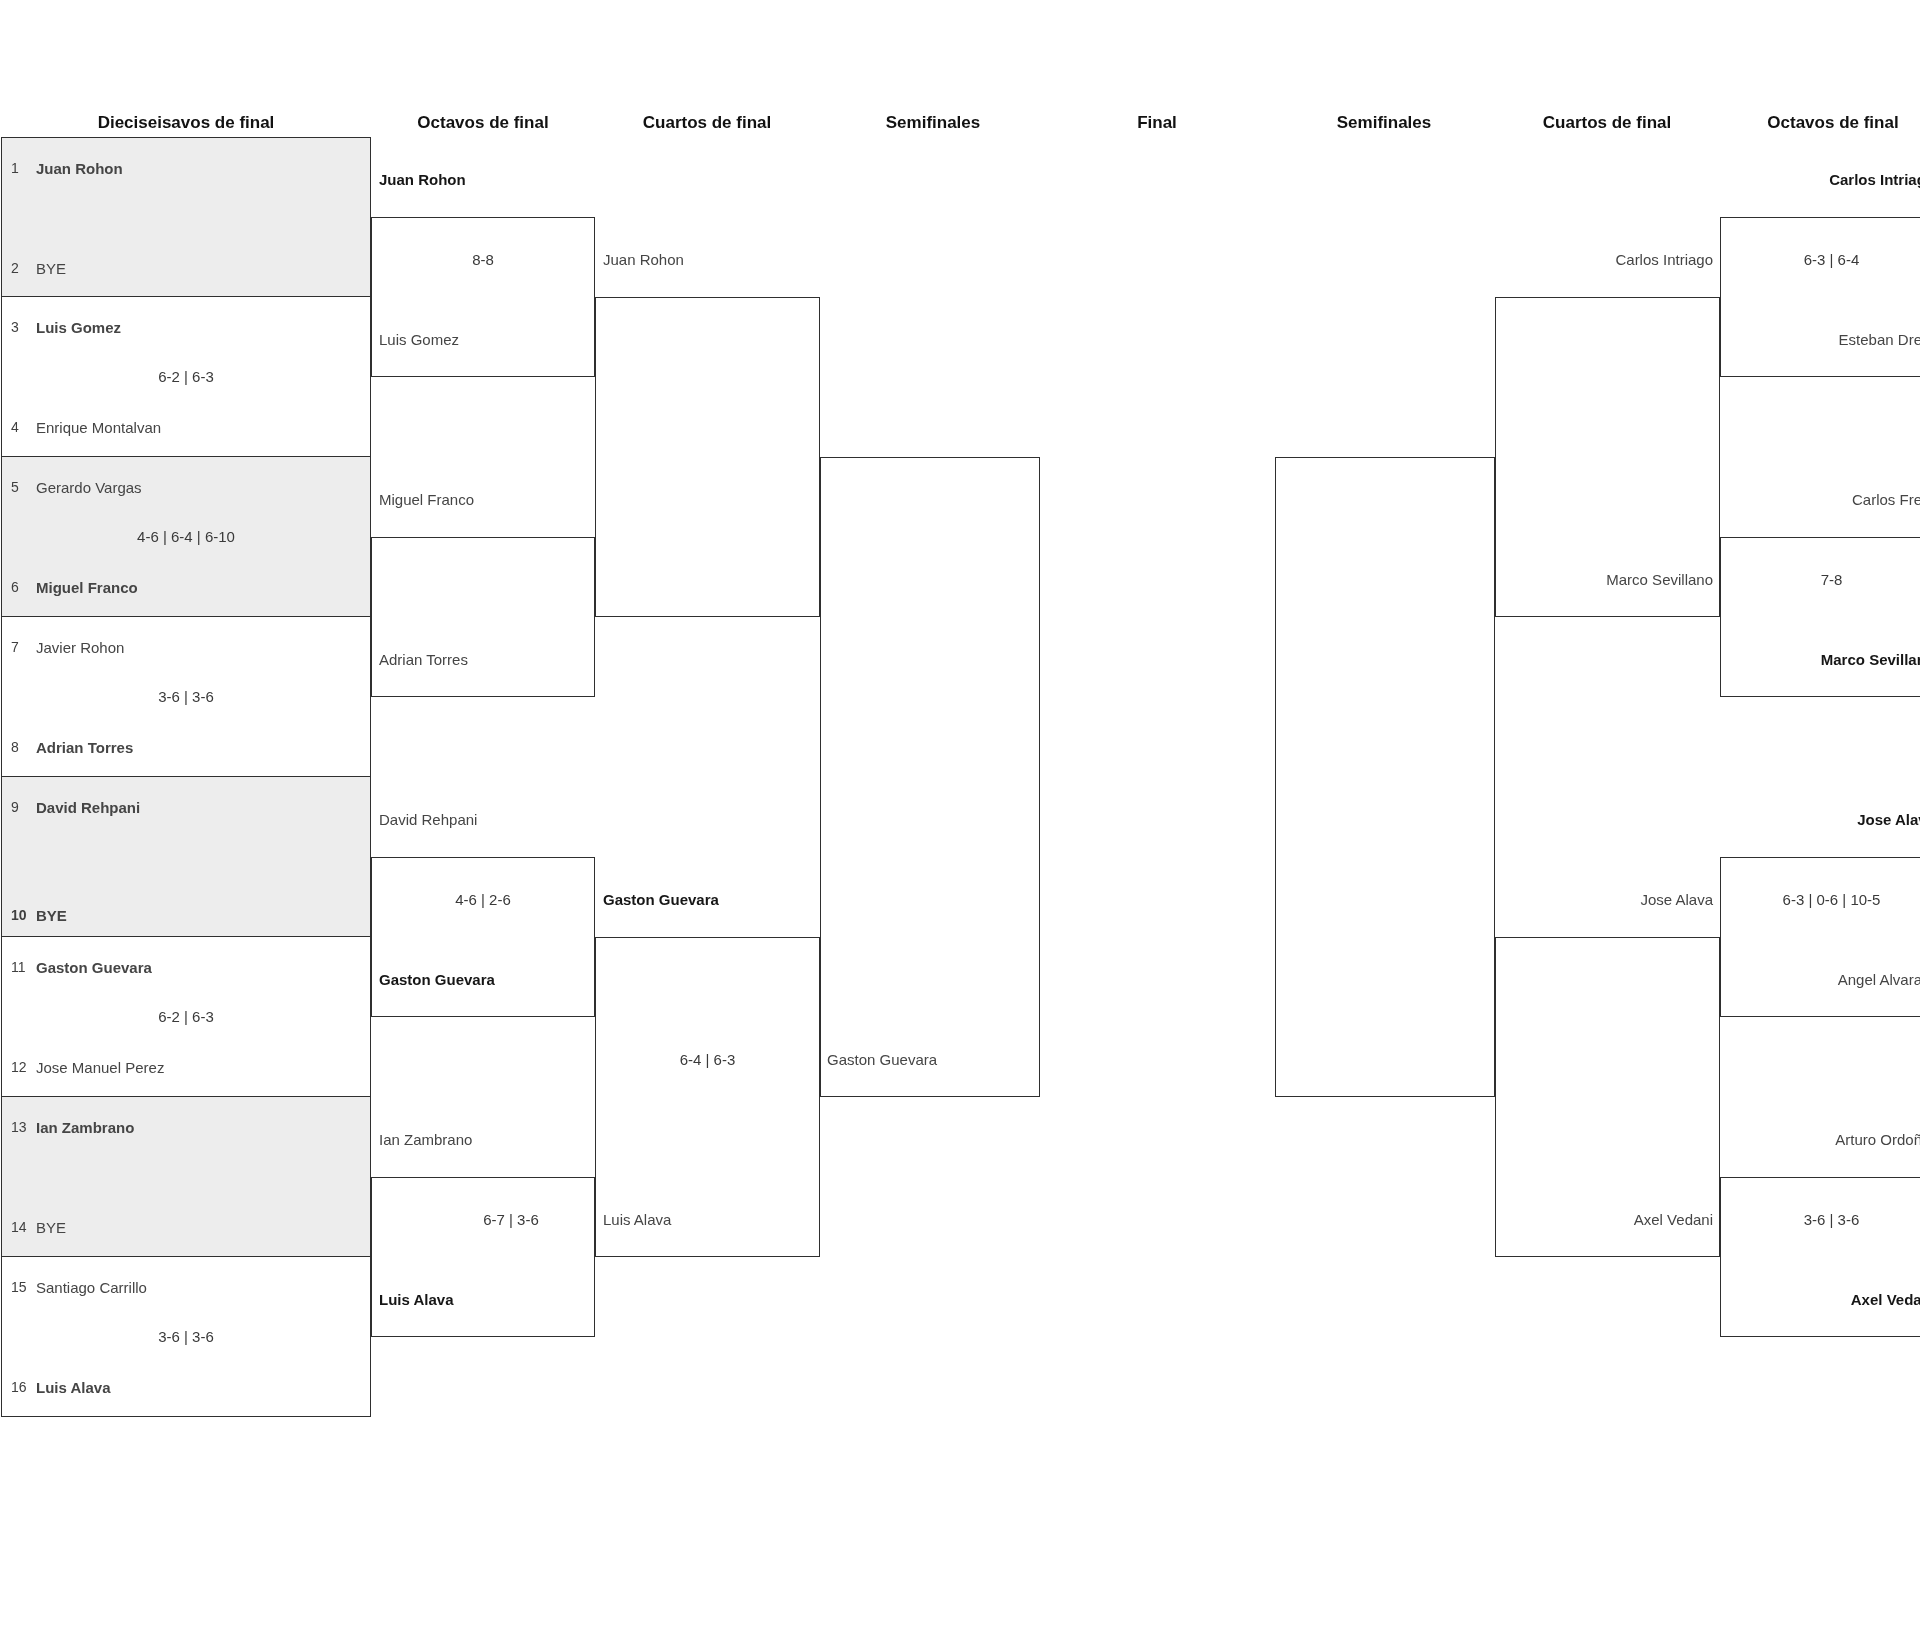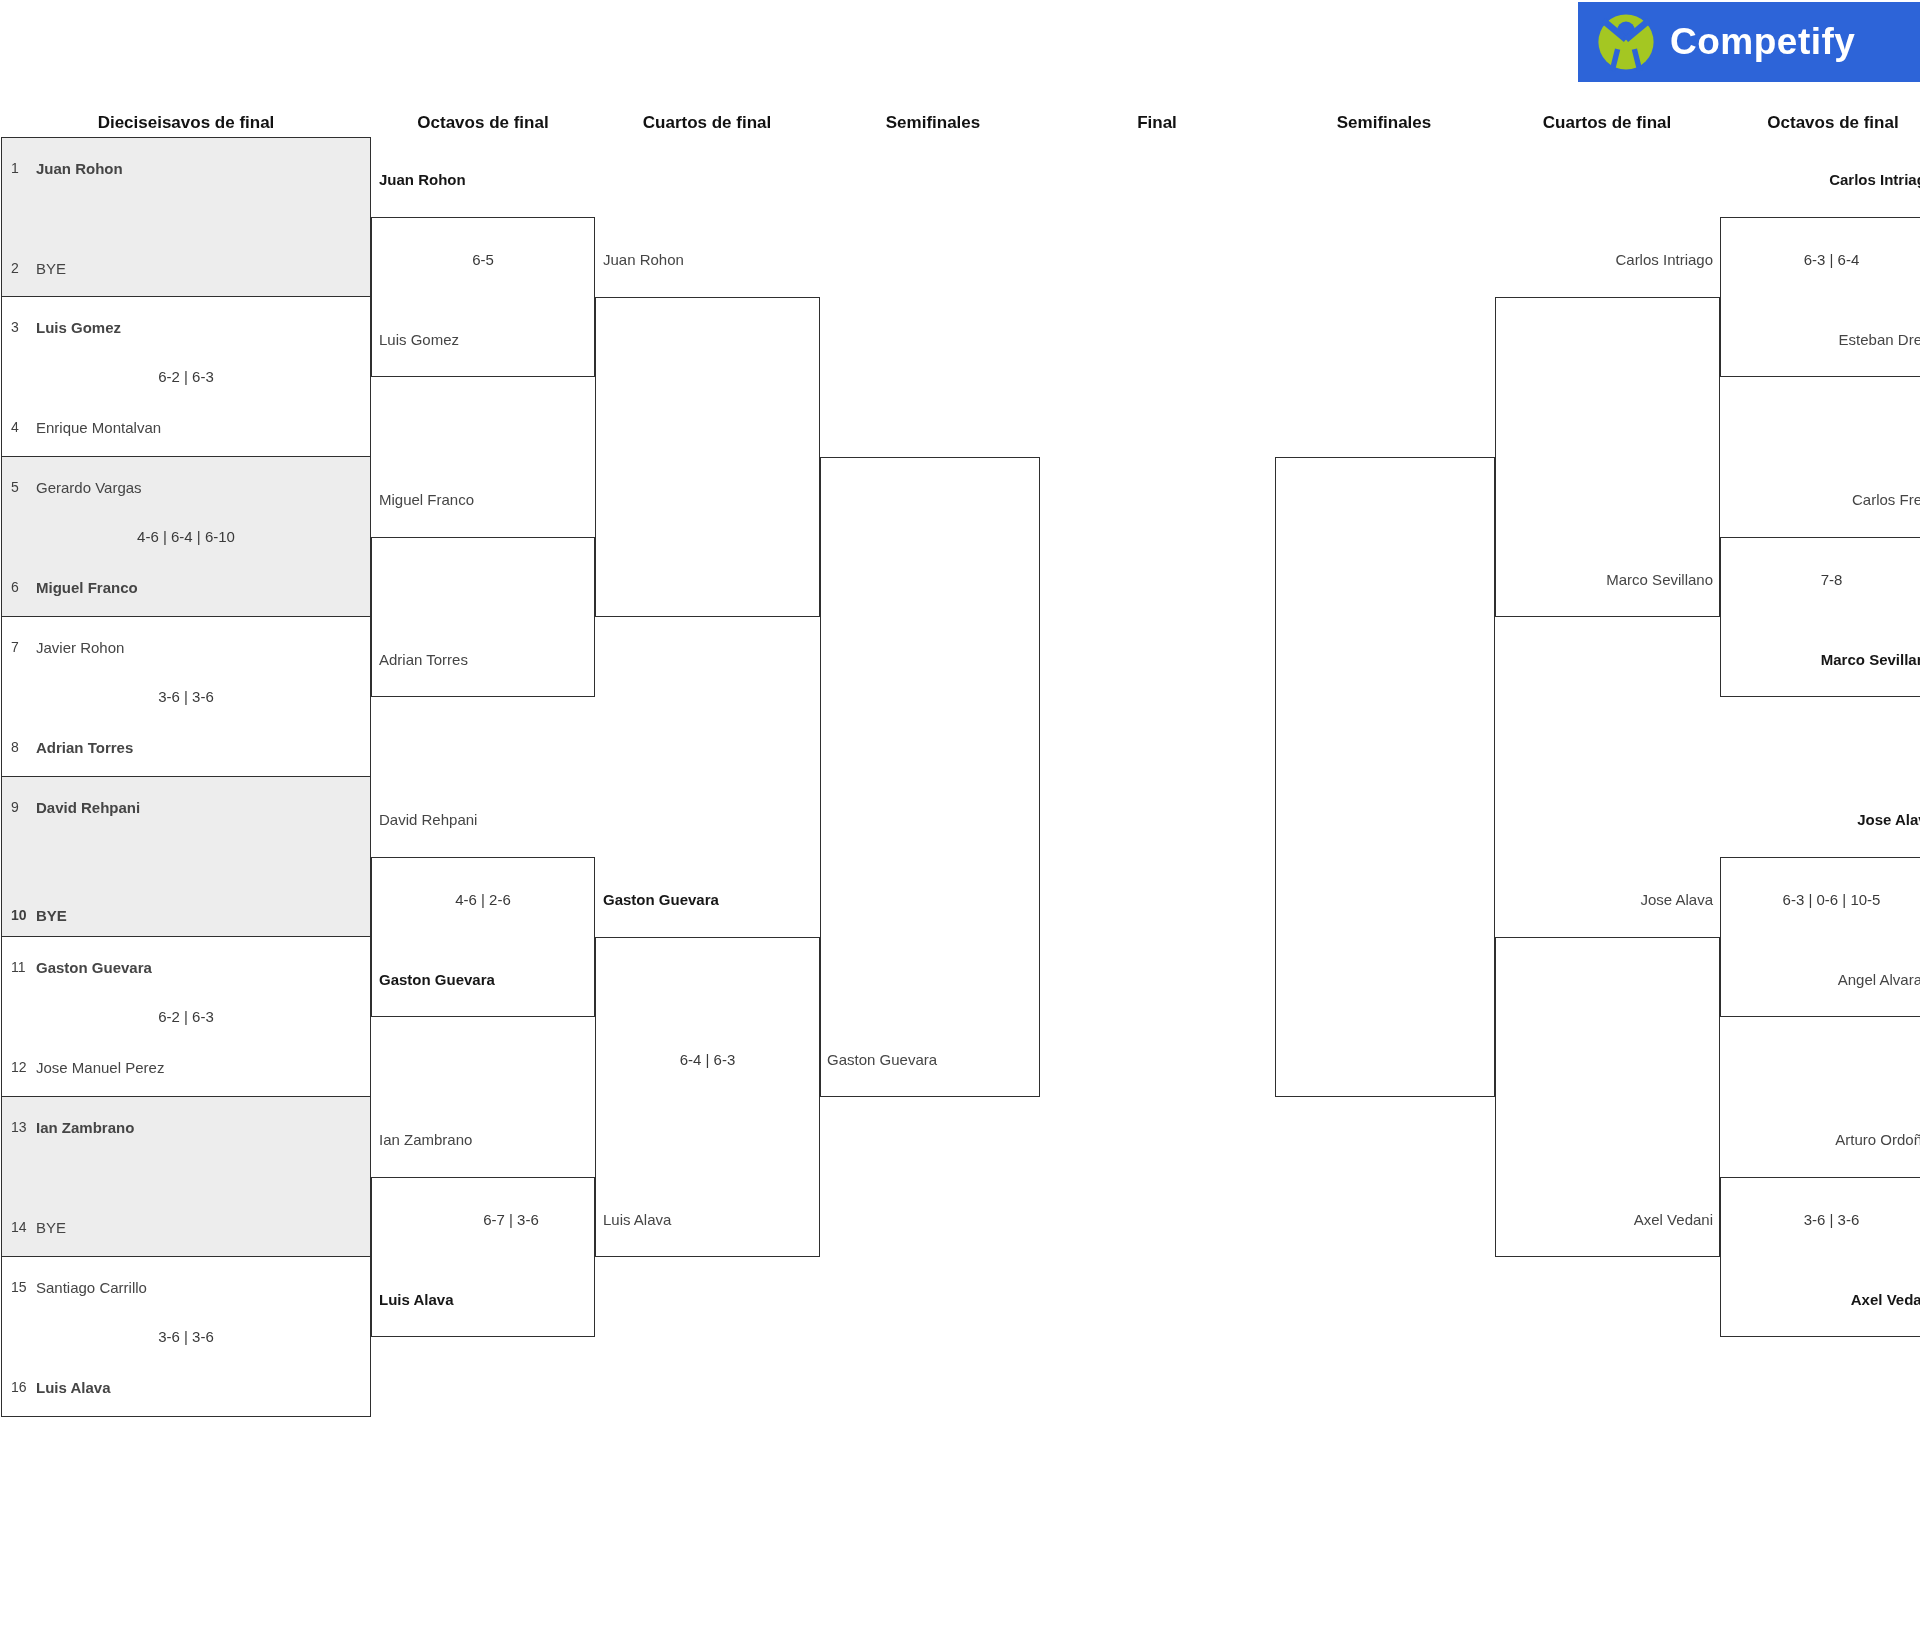--- a/index.html
+++ b/index.html
@@ -25,31 +25,20 @@
         display:flex;align-items:center;}
   #logo .ic{margin-left:18px;flex:none;}
   #logo .brand{color:#ffffff;font-size:37px;font-weight:700;margin-left:14px;letter-spacing:0.5px;}
 </style>
 </head>
 <body>
 
 <div id="stage">
 
 
-  <div id="logo">
-    <svg class="ic" width="60" height="60" viewBox="0 0 100 100">
-      <circle cx="50" cy="50" r="46" fill="#a4c722"></circle>
-      <circle cx="50" cy="31" r="15" fill="#2d64d8"></circle>
-      <line x1="50" y1="46" x2="12" y2="14" stroke="#2d64d8" stroke-width="11"></line>
-      <line x1="50" y1="46" x2="88" y2="14" stroke="#2d64d8" stroke-width="11"></line>
-      <line x1="36" y1="62" x2="27" y2="98" stroke="#2d64d8" stroke-width="9"></line>
-      <line x1="64" y1="62" x2="73" y2="98" stroke="#2d64d8" stroke-width="9"></line>
-    </svg>
-    <span class="brand">Competify</span>
-  </div>
 
   <div class="rh" style="left:36px;">Dieciseisavos de final</div>
   <div class="rh" style="left:333px;">Octavos de final</div>
   <div class="rh" style="left:557px;">Cuartos de final</div>
   <div class="rh" style="left:783px;">Semifinales</div>
   <div class="rh" style="left:1007px;">Final</div>
   <div class="rh" style="left:1234px;">Semifinales</div>
   <div class="rh" style="left:1457px;">Cuartos de final</div>
   <div class="rh" style="left:1683px;">Octavos de final</div>
 
@@ -138,21 +127,21 @@
       <span class="pname b">Luis Alava</span>
     </div>
   </div>
 
   <div class="rect" style="left:371px;top:217px;width:224px;height:160px;"></div>
   <div class="rect" style="left:371px;top:537px;width:224px;height:160px;"></div>
   <div class="rect" style="left:371px;top:857px;width:224px;height:160px;"></div>
   <div class="rect" style="left:371px;top:1177px;width:224px;height:160px;"></div>
 
   <div class="lbl b" style="left:379px;top:168px;">Juan Rohon</div>
-  <div class="lbl ctr sc" style="left:371px;width:224px;top:248px;">6-5</div>
+  <div class="lbl ctr sc" style="left:371px;width:224px;top:248px;">8-8</div>
   <div class="lbl" style="left:379px;top:328px;">Luis Gomez</div>
   <div class="lbl" style="left:379px;top:488px;">Miguel Franco</div>
   <div class="lbl" style="left:379px;top:648px;">Adrian Torres</div>
   <div class="lbl" style="left:379px;top:808px;">David Rehpani</div>
   <div class="lbl ctr sc" style="left:371px;width:224px;top:888px;">4-6 | 2-6</div>
   <div class="lbl b" style="left:379px;top:968px;">Gaston Guevara</div>
   <div class="lbl" style="left:379px;top:1128px;">Ian Zambrano</div>
   <div class="lbl ctr sc" style="left:371px;width:224px;top:1208px;padding-left:28px;">6-7 | 3-6</div>
   <div class="lbl b" style="left:379px;top:1288px;">Luis Alava</div>
 

